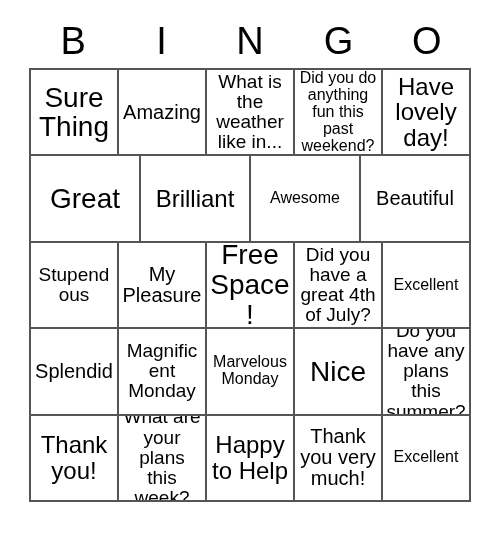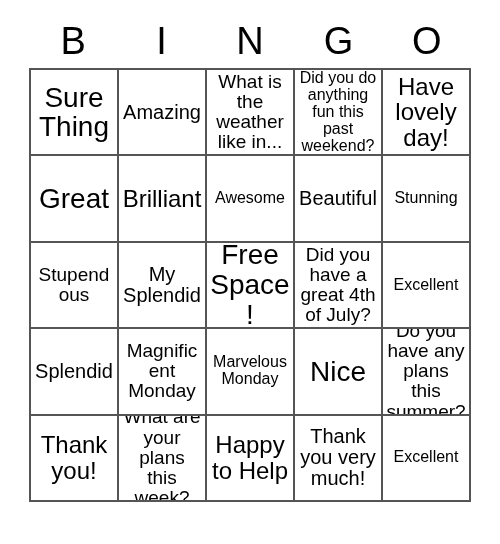--- a/index.html
+++ b/index.html
@@ -115,31 +115,28 @@
         </div>
       <div class="cell sz-lg">
           <span>Brilliant</span>
         </div>
       <div class="cell sz-sm">
           <span>Awesome</span>
         </div>
       <div class="cell sz-md">
           <span>Beautiful</span>
         </div>
-      <div class="cell sz-sm">
-          <span>Stunning</span>
-        </div>
     </div>
 
     <div class="grid-row">
       <div class="cell sz-xs">
           <span>Stupendous</span>
         </div>
       <div class="cell sz-md">
-          <span>My Splendid</span>
+          <span>My Pleasure</span>
         </div>
       <div class="cell sz-xl">
           <span>Free Space!</span>
         </div>
       <div class="cell sz-xs">
           <span>Did you have a great 4th of July?</span>
         </div>
       <div class="cell sz-sm">
           <span>Excellent</span>
         </div>

